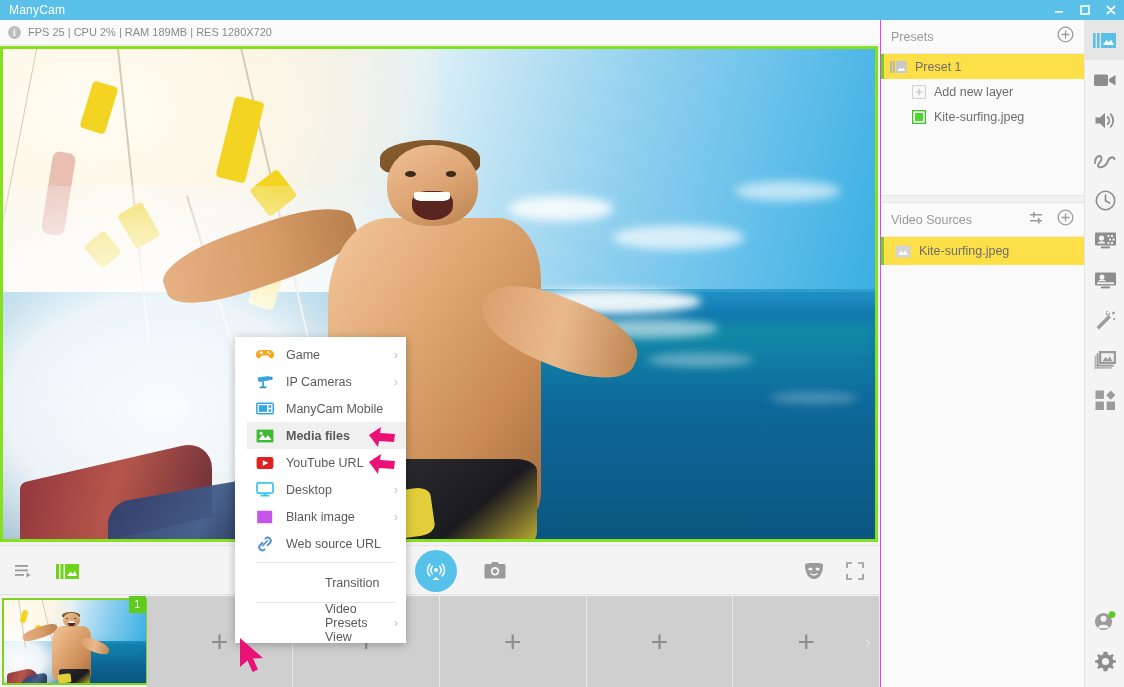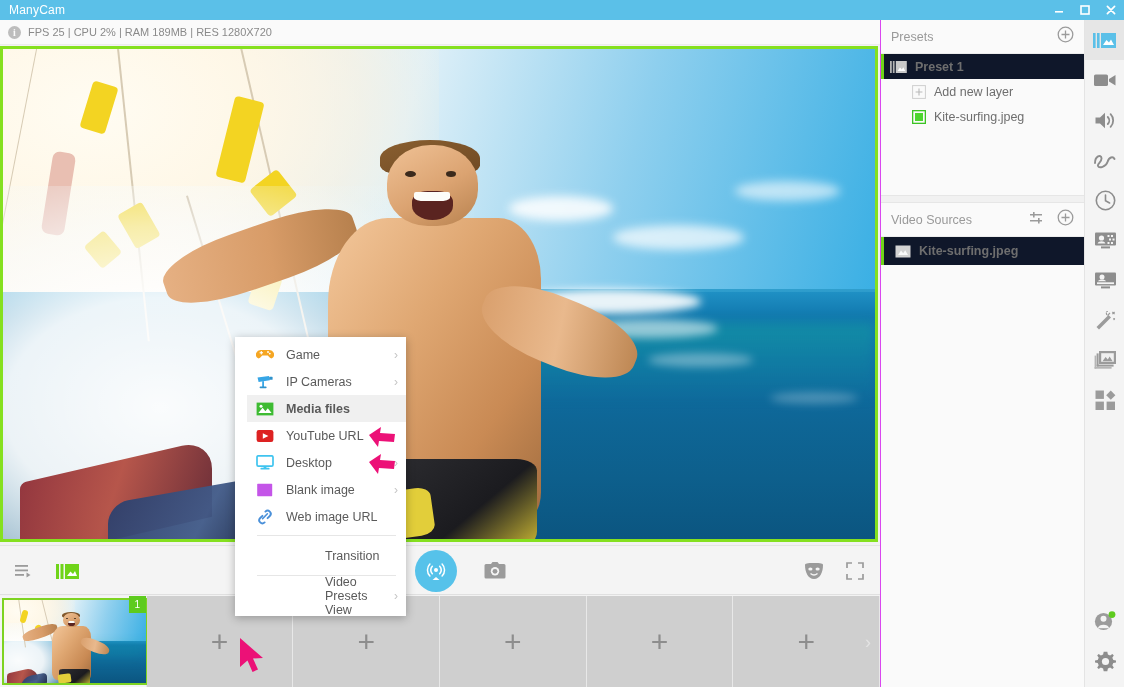--- a/index.html
+++ b/index.html
@@ -194,21 +194,21 @@
     height:34px; display:flex; align-items:center; padding:0 10px;
     border-bottom:1px solid #ececec; background:#fafafa;
   }
   .panel-title{ font-size:12.5px; color:#9a9a9a; flex:1; }
   .panel-act{ display:flex; align-items:center; gap:9px; }
   .presets-body{ height:141px; background:#fafafa; }
   .row{
     display:flex; align-items:center; height:25px; padding-left:9px;
     font-size:12.5px; color:#6e6e6e; position:relative;
   }
-  .row.sel{ background:#0f172a;font-weight:bold; }
+  .row.sel{ background:#fde047; }
   .row.sel:before{
     content:""; position:absolute; left:0; top:0; width:3px; height:100%; background:#6fd419;
   }
   .row .ico{ margin-right:8px; display:flex; align-items:center; }
   .indent1{ padding-left:31px; }
   .vs-body{ background:#fafafa; }
   .spacer-line{ height:8px; background:#f1f1f1; border-top:1px solid #e6e6e6; border-bottom:1px solid #e6e6e6;}
 
   
   .rail{
@@ -634,20 +634,31 @@
           <path d="M1.5 2.5 L13 1 L13.8 5.2 L2.6 7 Z" fill="#37a6e6"></path>
           <rect x="13.2" y="1.8" width="3.4" height="3" rx="0.6" fill="#2f92cc"></rect>
           <rect x="6.2" y="6.2" width="1.8" height="6" fill="#37a6e6"></rect>
           <rect x="3.6" y="11.4" width="7" height="1.8" rx="0.8" fill="#2f92cc"></rect>
         </svg>
       </span>
       <span class="mlabel">IP Cameras</span>
       <span class="chev">›</span>
     </div>
 
+    <div class="mi">
+      <span class="micon">
+        <svg width="18" height="13" viewBox="0 0 18 13">
+          <rect x="0.8" y="1.2" width="16.4" height="10.6" rx="1" fill="none" stroke="#37a6e6" stroke-width="1.5"></rect>
+          <rect x="2.8" y="3.2" width="8.2" height="6.6" fill="#37a6e6"></rect>
+          <rect x="12.6" y="3.2" width="2.6" height="2.6" fill="#37a6e6"></rect>
+          <rect x="12.6" y="7.2" width="2.6" height="2.6" fill="#37a6e6"></rect>
+        </svg>
+      </span>
+      <span class="mlabel">ManyCam Mobile</span>
+    </div>
 
     <div class="mi hl">
       <span class="micon">
         <svg width="18" height="14" viewBox="0 0 18 14">
           <rect x="0.6" y="0.6" width="16.8" height="12.8" fill="#3ebb32"></rect>
           <circle cx="5" cy="4.3" r="1.5" fill="#ffffff"></circle>
           <path d="M2.4 11 L6.6 5.8 L9.4 9.2 L11.8 6.2 L15.6 11 Z" fill="#ffffff"></path>
         </svg>
       </span>
       <span class="mlabel">Media files</span>
@@ -686,21 +697,21 @@
     </div>
 
     <div class="mi">
       <span class="micon">
         <svg width="18" height="16" viewBox="0 0 18 16">
           <path d="M6.6 9.6 L11.4 4.8" stroke="#4a90d9" stroke-width="1.6" stroke-linecap="round"></path>
           <path d="M9.4 2.6 A3.1 3.1 0 0 1 13.8 7 L11.6 9.2" stroke="#4a90d9" stroke-width="1.9" fill="none" stroke-linecap="round"></path>
           <path d="M8.6 13.4 A3.1 3.1 0 0 1 4.2 9 L6.4 6.8" stroke="#4a90d9" stroke-width="1.9" fill="none" stroke-linecap="round"></path>
         </svg>
       </span>
-      <span class="mlabel">Web image URL</span>
+      <span class="mlabel">Web source URL</span>
     </div>
 
     <div class="msep"></div>
 
     <div class="mi plain">
       <span class="mlabel">Transition</span>
     </div>
 
     <div class="msep"></div>
 

